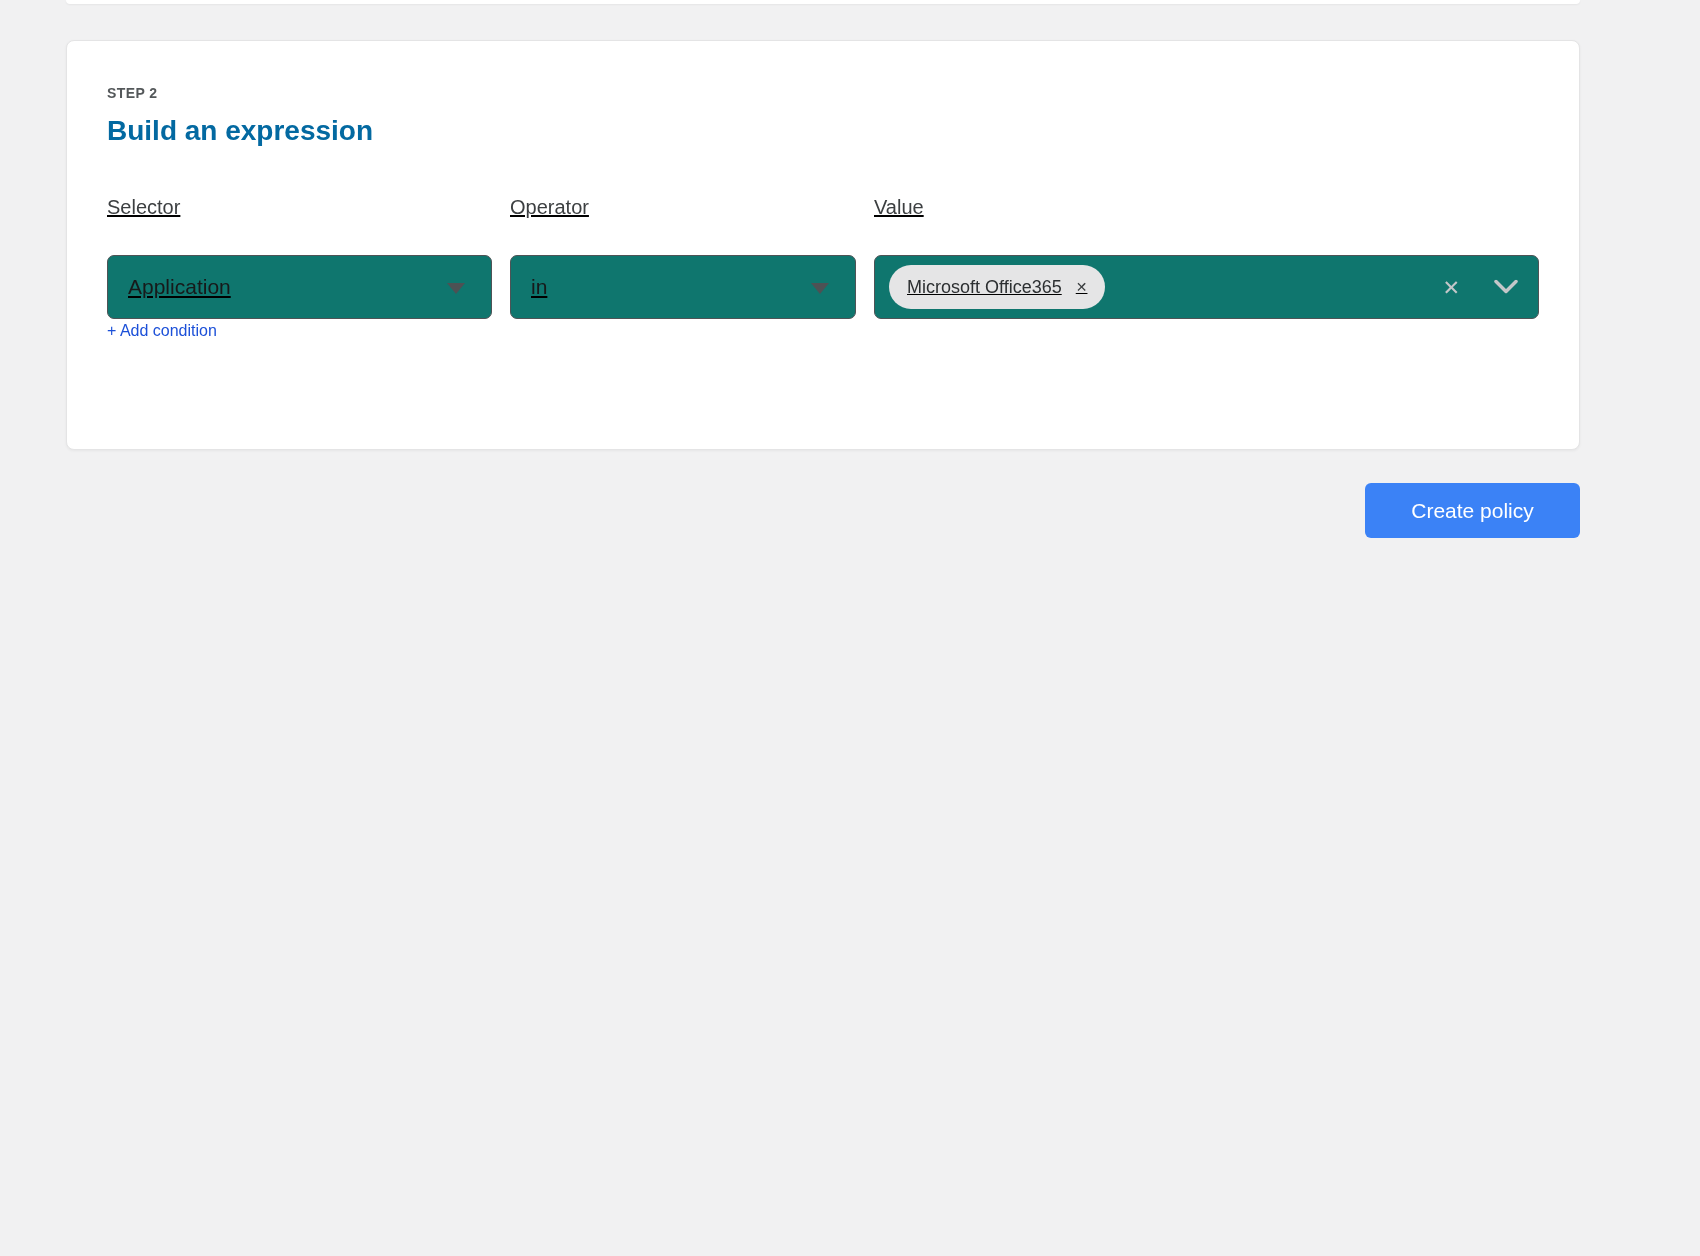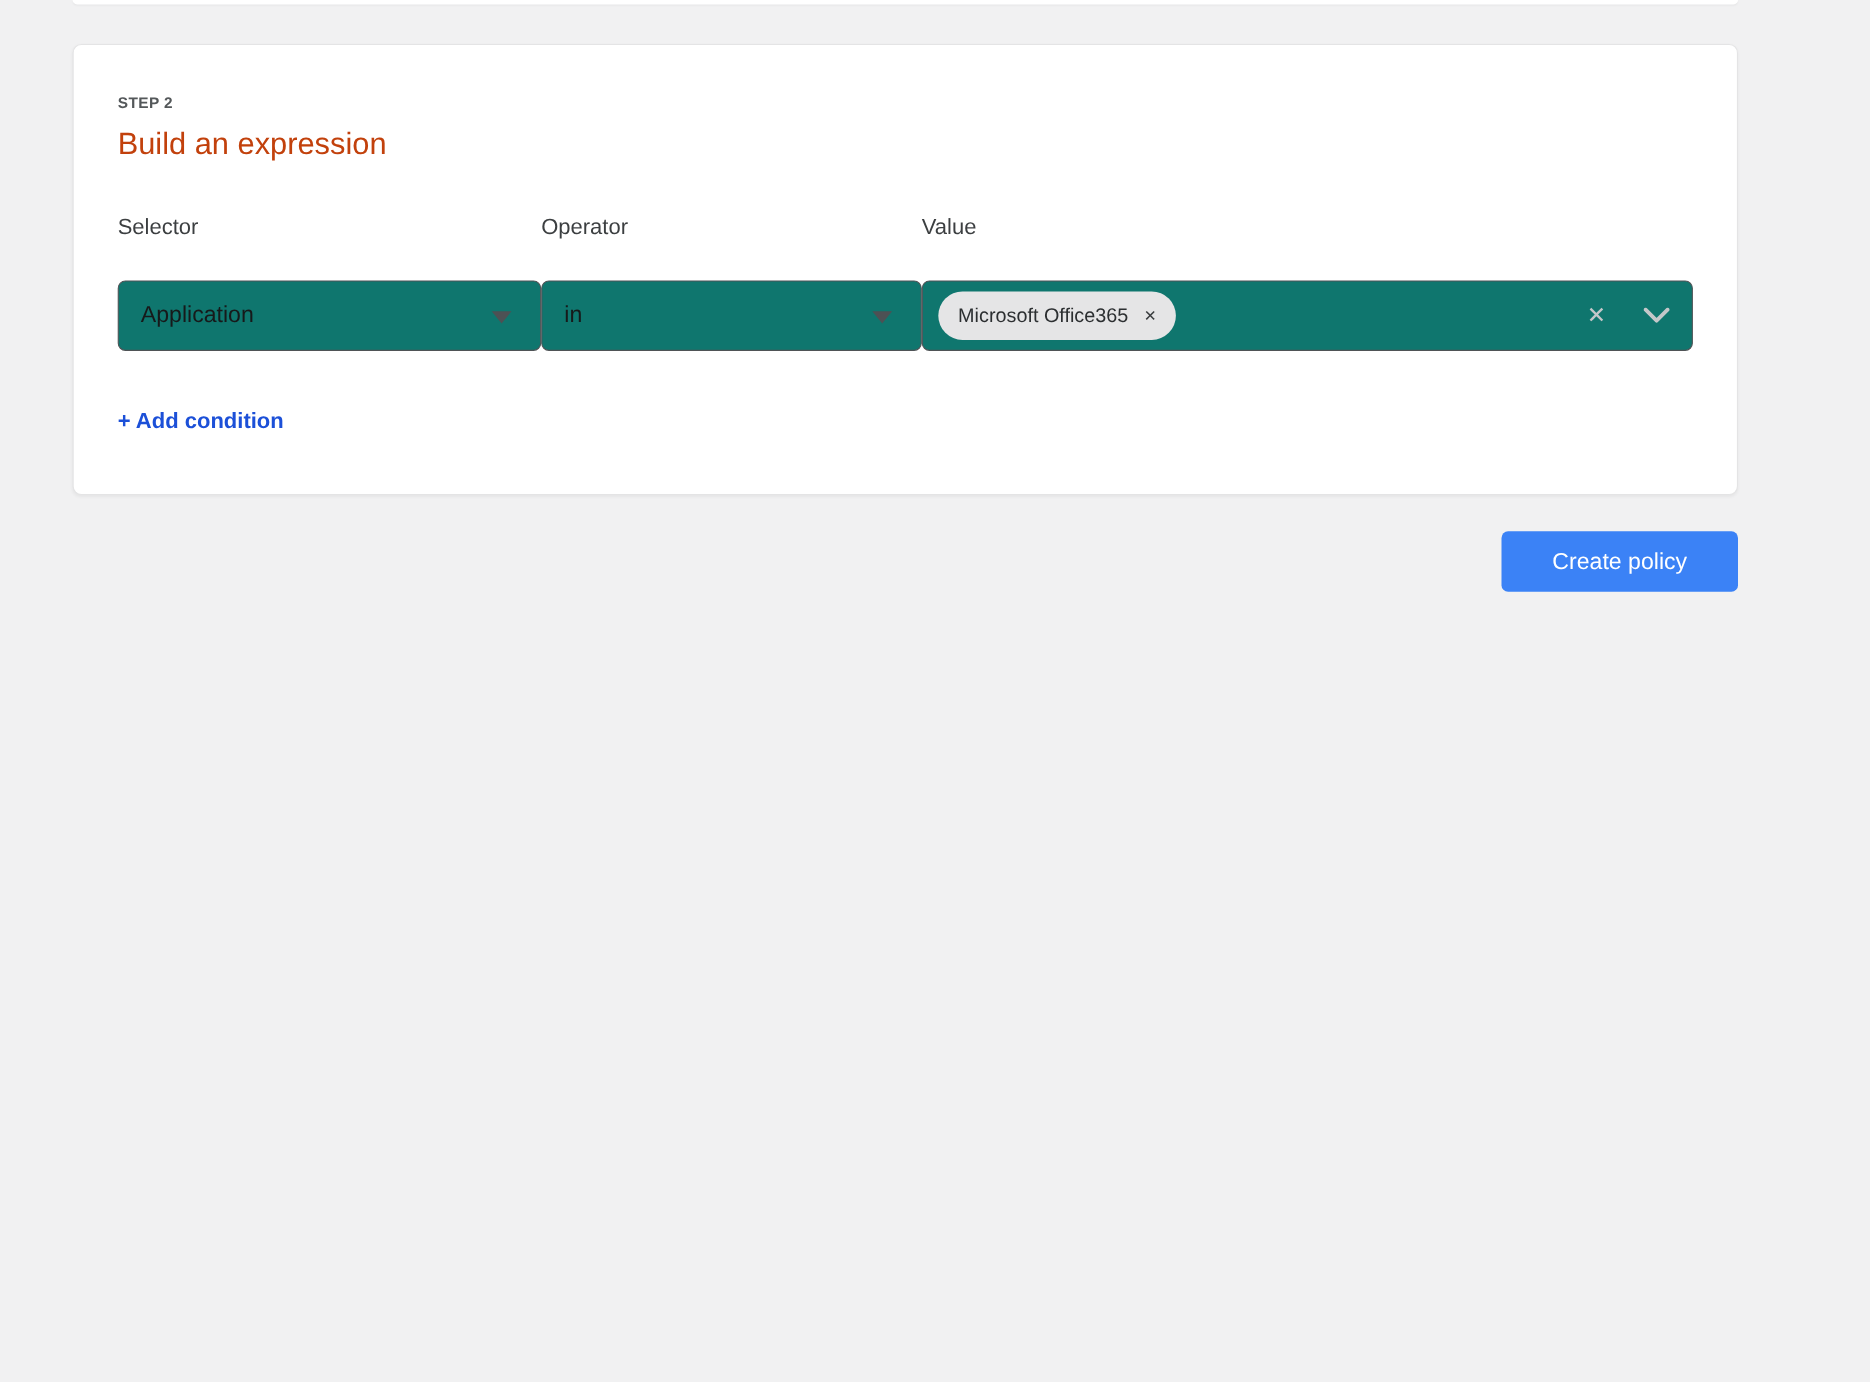--- a/index.html
+++ b/index.html
@@ -37,27 +37,28 @@
     font-weight: bold;
     letter-spacing: 0.4px;
     color: #54585a;
     height: 16px;
     line-height: 16px;
   }
   .card-title {
     margin-top: 14px;
     font-size: 28px;
     line-height: 32px;
-    font-weight: normal;
-    color: #c2410c;
+    font-weight: bold;
+    color: #0369a1;
   }
   .fields-row {
     display: flex;
-    gap: 0;
+    gap: 18px;
     margin-top: 48px;
+    text-decoration: underline;
   }
   .field-selector { width: 385px; flex: 0 0 auto; }
   .field-operator { width: 346px; flex: 0 0 auto; }
   .field-value { flex: 1 1 auto; min-width: 0; }
   .field-label {
     font-size: 20px;
     line-height: 24px;
     color: #3c3f41;
     margin-bottom: 36px;
   }
@@ -121,27 +122,25 @@
   }
   .chevron-icon {
     position: absolute;
     right: 20px;
     top: 50%;
     transform: translateY(-50%);
     cursor: pointer;
   }
   .add-condition {
     display: inline-block;
-    margin-top: 52px;
-    font-size: 20px;
+    font-size: 16px;
     line-height: 24px;
     color: #1c50d8;
     text-decoration: none;
     cursor: pointer;
-    font-weight: bold;
   }
   .action-note {
     margin-top: 56px;
     font-size: 21px;
     line-height: 26px;
     color: #37393b;
   }
   .footer-row {
     margin-top: 33px;
     display: flex;

